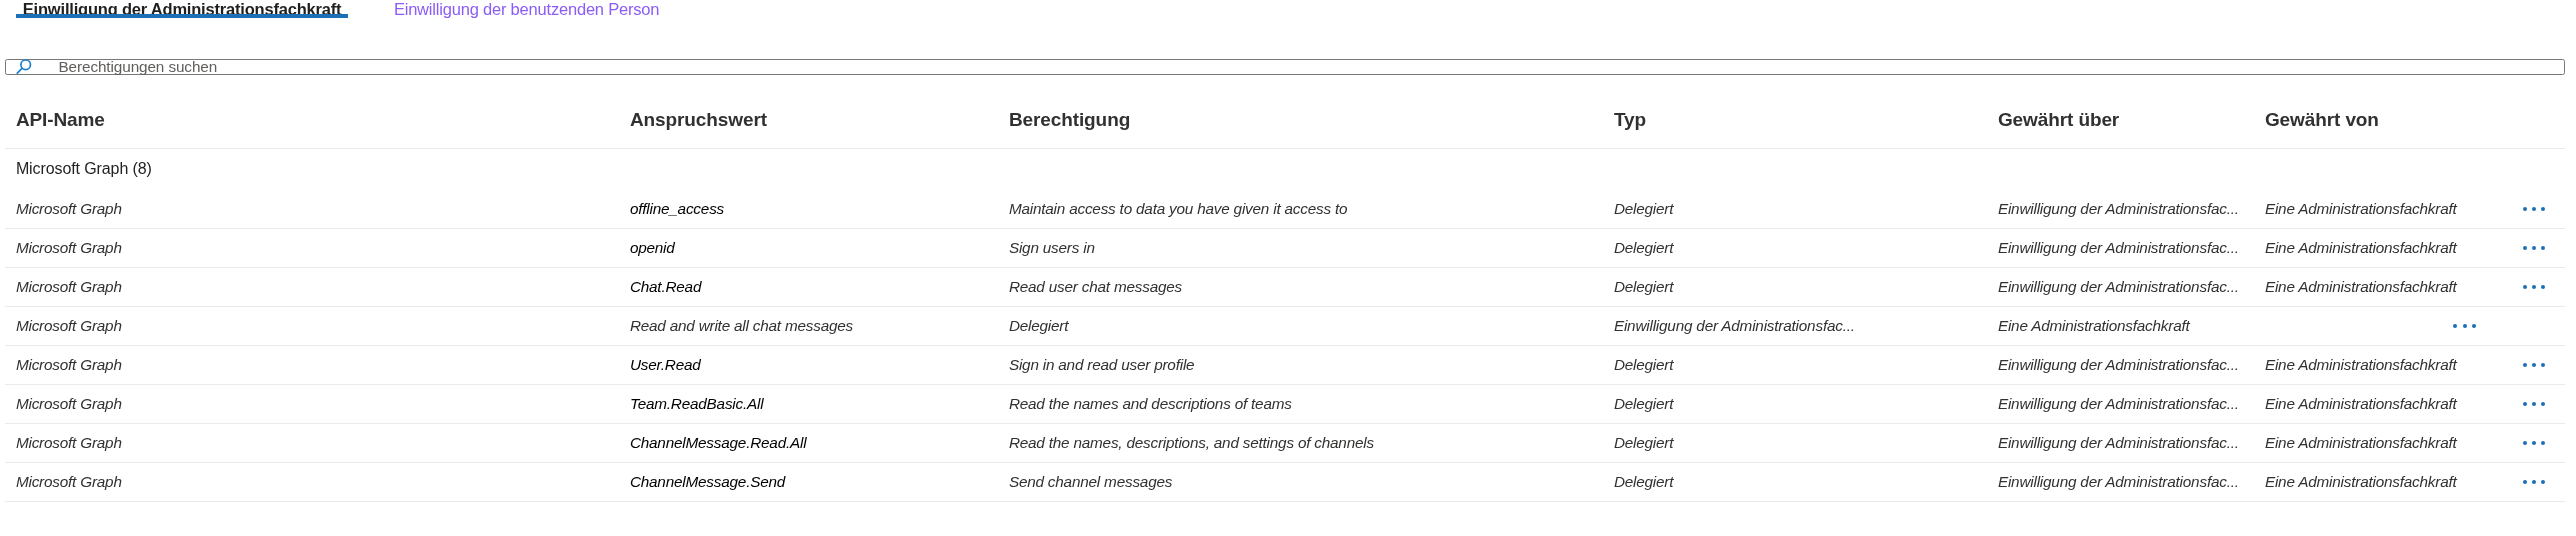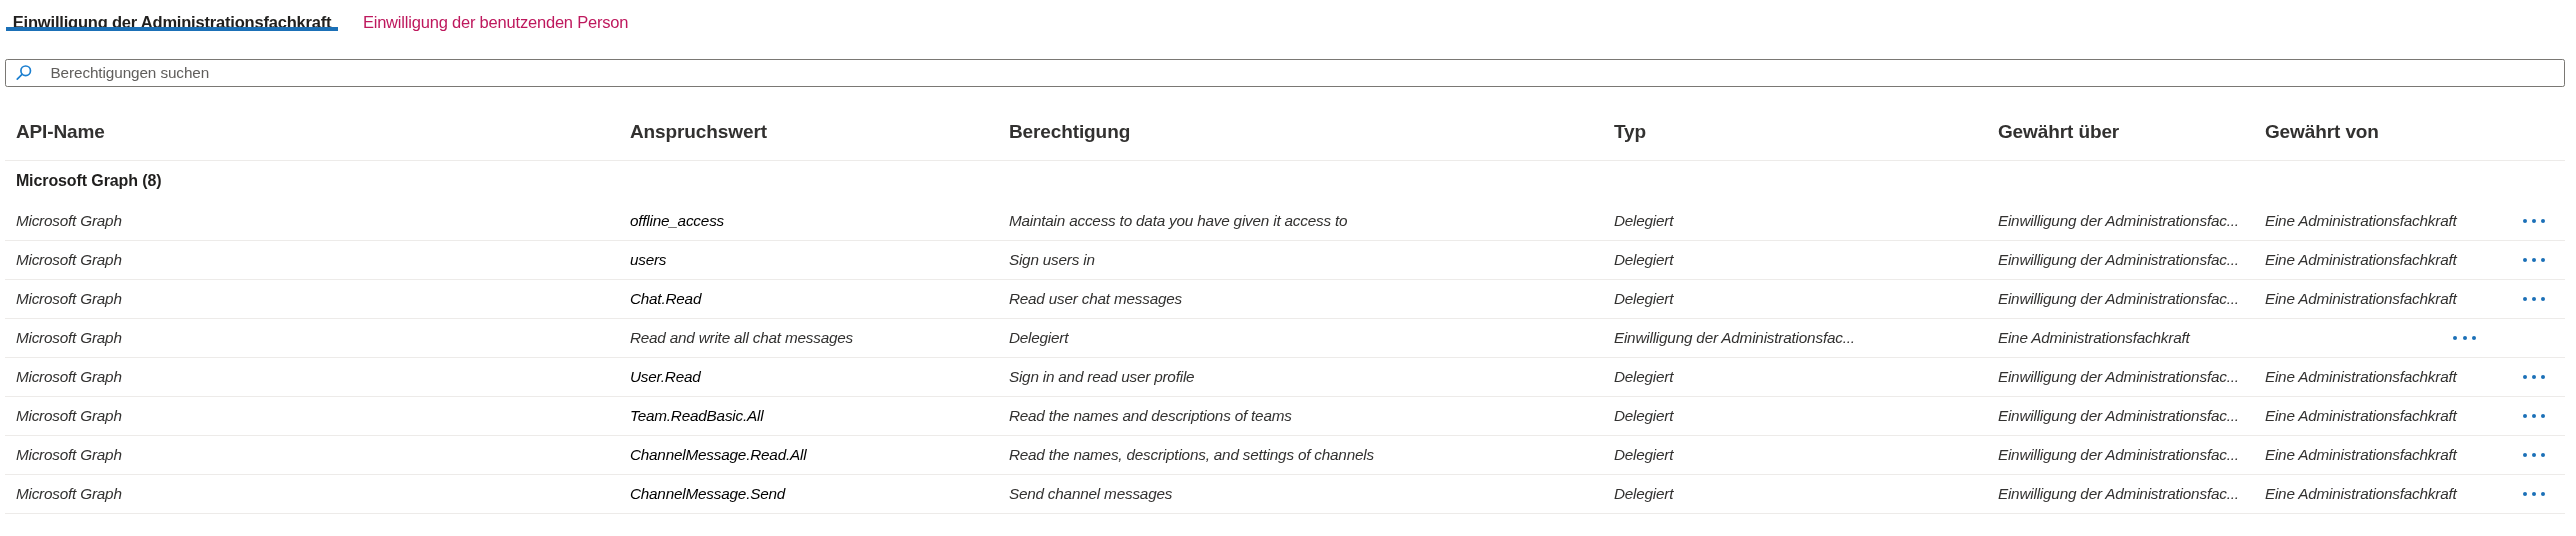--- a/index.html
+++ b/index.html
@@ -8,54 +8,55 @@
     background: #ffffff;
     font-family: "Liberation Sans", "DejaVu Sans", sans-serif;
     color: #323130;
     overflow: hidden;
   }
   .page { width: 2576px; height: 536px; }
 
   
   .tabs {
     display: flex;
-    margin-left: 6px;
+    margin-left: 16px;
     height: 45px;
-    align-items: center;
-    gap: 18px;
+    align-items: flex-start;
+    gap: 39px;
   }
   .tab {
     position: relative;
     display: flex;
     align-items: center;
     padding: 0 6.8px;
     font-size: 16.5px;
     letter-spacing: -0.2px;
-    color: #be185d;
+    color: #8b5cf6;
     cursor: pointer;
   }
   .tab.active { font-weight: 700; color: #201f1e; }
   .tab.active::after {
     content: "";
     position: absolute;
     left: 0; right: 0; bottom: 1.1px;
     height: 4px;
     background: var(--accent, #1b70b7);
   }
 
   
   .search-box {
     margin: 13.6px 11.4px 0 4.5px;
-    height: 28px;
+    height: 16px;
     border: 1.1px solid #7a7874;
     border-radius: 2.3px;
     display: flex;
     align-items: center;
     padding: 0 9px;
     background: #fff;
+    gap: 8px;
   }
   .search-box svg { flex: 0 0 auto; margin-right: 18px; }
   .search-box input {
     flex: 1;
     border: none;
     outline: none;
     font-family: "Liberation Sans", "DejaVu Sans", sans-serif;
     font-size: 15.3px;
     letter-spacing: -0.1px;
     color: #323130;
@@ -80,21 +81,21 @@
     font-weight: 700;
     font-size: 19px;
     letter-spacing: -0.1px;
     white-space: nowrap;
   }
   .group-row {
     height: 41px;
     display: flex;
     align-items: center;
     padding-left: 11.4px;
-    font-weight: 700;
+    font-weight: 400;
     font-size: 16px;
     letter-spacing: -0.1px;
     color: #201f1e;
   }
   .data-row {
     height: 39px;
     align-items: center;
     border-bottom: 1.7px solid #edebe9;
   }
   .cell {
@@ -180,21 +181,21 @@
               <i></i>
               <i></i>
               <i></i>
             </div>
     </div>
   </div>
 
   <div class="grid data-row">
     <div class="cell">Microsoft Graph</div>
     <div class="cell">
-      <a>users</a>
+      <a>openid</a>
     </div>
     <div class="cell">Sign users in</div>
     <div class="cell">Delegiert</div>
     <div class="cell">Einwilligung der Administrationsfac...</div>
     <div class="cell">Eine Administrationsfachkraft</div>
     <div class="cell actions">
       <div class="dots">
               <i></i>
               <i></i>
               <i></i>

